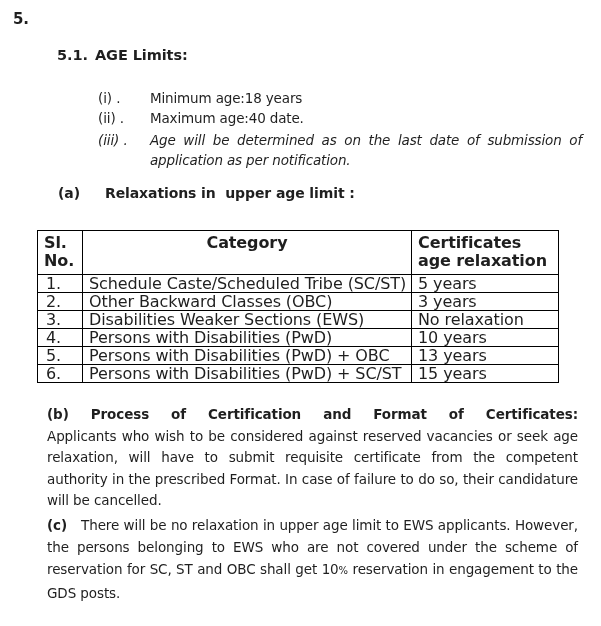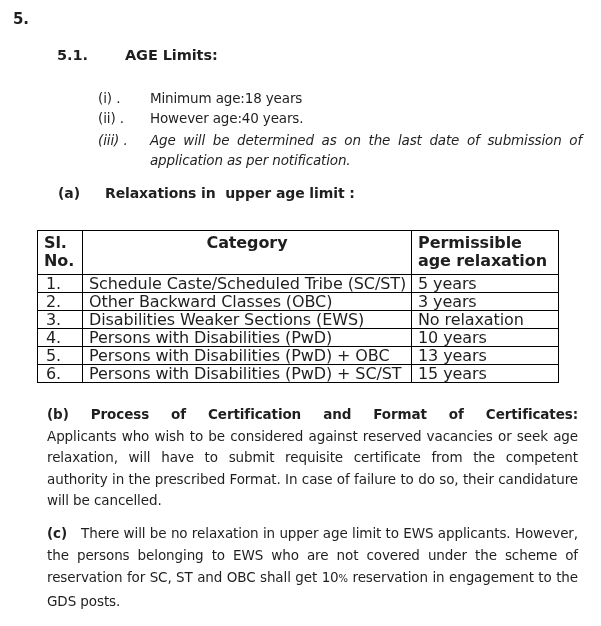--- a/index.html
+++ b/index.html
@@ -34,21 +34,20 @@
   }
   .heading .num { width: 47px; flex: 0 0 47px; }
 
   
   .subheading {
     margin-top: 18px;
     padding-left: 57px;
     font-weight: bold;
     font-size: 14.5px;
     line-height: 18px;
-    gap: 30px;
   }
   .subheading .num { width: 38px; flex: 0 0 38px; }
 
   
   .age-item {
     padding-left: 98px;
     line-height: 20px;
   }
   .age-item .marker { width: 52px; flex: 0 0 52px; }
   .age-item .itext  { width: 432px; flex: 0 0 432px; letter-spacing: -0.15px; }
@@ -103,21 +102,21 @@
   table.relax td.sl { padding-left: 8px; }
 
   
   .para {
     margin-left: 47px;
     width: 531px;
     text-align: justify;
     line-height: 21.5px;
   }
   .para-b { margin-top: 21px; }
-  .para-c { margin-top: 10px; line-height: 22px; }
+  .para-c { margin-top: 2px; line-height: 22px; }
   .b-titleline {
     display: block;
     text-align: justify;
     text-align-last: justify;
     font-weight: bold;
   }
   .b-body { display: block; text-align: justify; }
   .c-label { font-weight: bold; }
   .c-gap { display: inline-block; width: 14px; }
   .pct { font-size: 10px; }
@@ -136,21 +135,21 @@
     <span class="title">AGE Limits:</span>
   </div>
 
   <div class="row age-item mt1">
     <span class="marker">(i) .</span>
     <span class="itext">Minimum age:18 years</span>
   </div>
 
   <div class="row age-item mt2">
     <span class="marker">(ii) .</span>
-    <span class="itext">However age:40 years.</span>
+    <span class="itext">Maximum age:40 date.</span>
   </div>
 
   <div class="row age-item mt3 just">
     <span class="marker">(iii) .</span>
     <span class="itext">Age will be determined as on the last date of submission of application as per notification.</span>
   </div>
 
   <div class="row a-head">
     <span class="label">(a)</span>
     <span class="atitle">Relaxations in  upper age limit :</span>
@@ -159,21 +158,21 @@
   <table class="relax">
     <colgroup>
         <col class="c1">
         <col class="c2">
         <col class="c3">
       </colgroup>
     <thead>
       <tr>
         <th>Sl. No.</th>
         <th class="center">Category</th>
-        <th class="justify">Permissible age relaxation</th>
+        <th class="justify">Certificates age relaxation</th>
       </tr>
     </thead>
     <tbody>
       <tr>
         <td class="sl">1.</td>
         <td>Schedule Caste/Scheduled Tribe (SC/ST)</td>
         <td>5 years</td>
       </tr>
       <tr>
         <td class="sl">2.</td>

